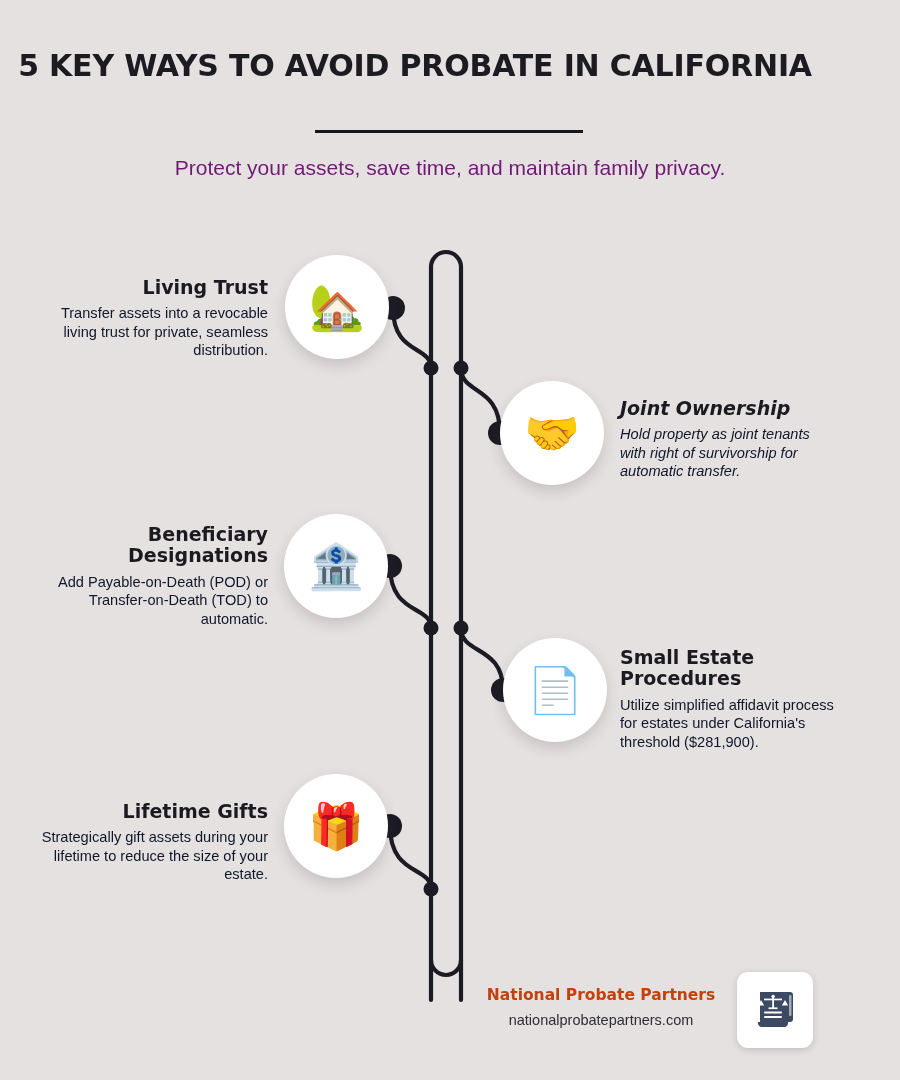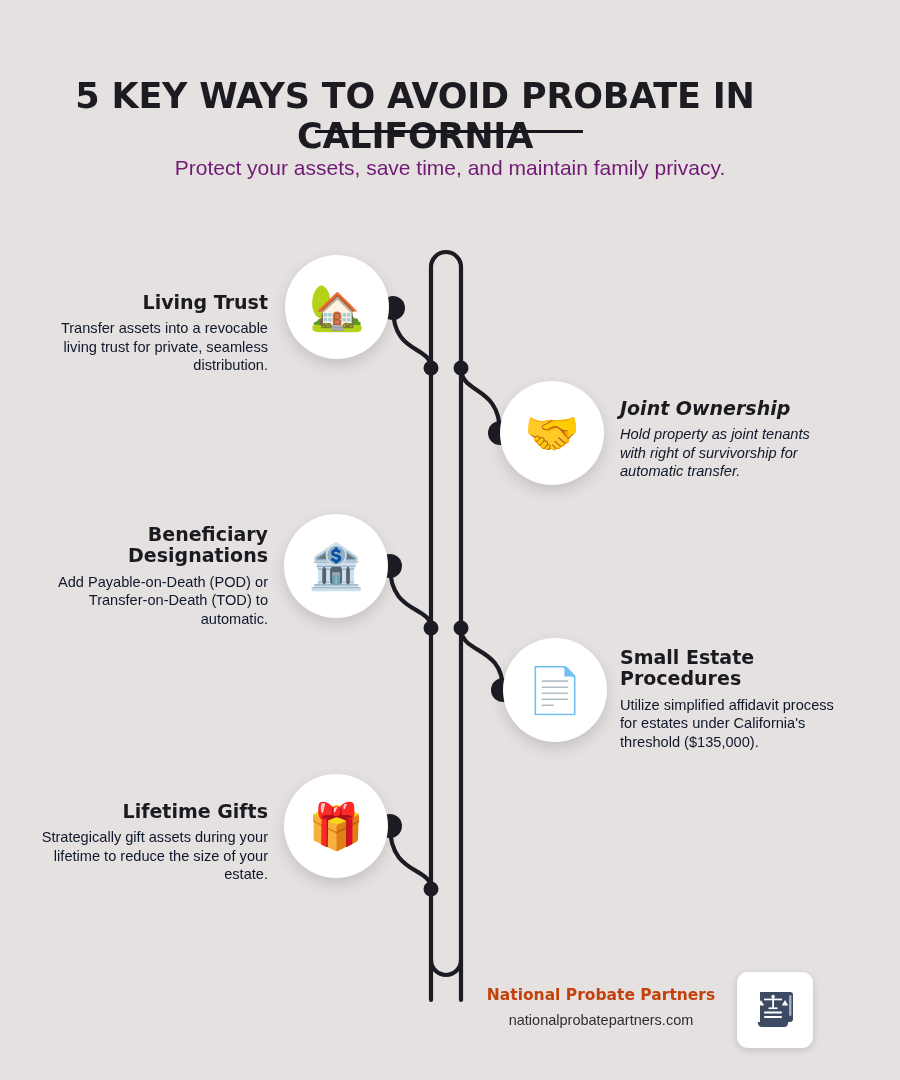--- a/index.html
+++ b/index.html
@@ -15,25 +15,25 @@
   #infographic {
     position: relative;
     width: 900px;
     height: 1080px;
     background: #e5e1e0;
   }
 
   
   .title {
     position: absolute;
-    top: 76px;
+    top: 48px;
     left: 0;
     width: 830px;
     text-align: center;
-    font-size: 35px;
+    font-size: 30px;
     font-weight: 700;
     letter-spacing: -0.2px;
     color: #1c1b22;
     text-transform: uppercase;
     font-family: "DejaVu Sans", sans-serif;
   }
 
   .divider {
     position: absolute;
     top: 130px;
@@ -179,21 +179,21 @@
       <circle cx="500" cy="433" r="12"></circle>
       <circle cx="390" cy="566" r="12"></circle>
       <circle cx="503" cy="690" r="12"></circle>
       <circle cx="390" cy="826" r="12"></circle>
     </g>
   </svg>
 
   <div class="bubble" style="left:285px; top:255px;">
     <span>🏡</span>
   </div>
-  <div class="block left" style="left:38px; top:292px; width:230px;">
+  <div class="block left" style="left:38px; top:277px; width:230px;">
     <h3>Living Trust</h3>
     <p>Transfer assets into a revocable living trust for private, seamless distribution.</p>
   </div>
 
   <div class="bubble" style="left:500px; top:381px;">
     <span>🤝</span>
   </div>
   <div class="block right" style="left:620px; top:398px; width:216px;font-style:italic;">
     <h3>Joint Ownership</h3>
     <p>Hold property as joint tenants with right of survivorship for automatic transfer.</p>
@@ -205,21 +205,21 @@
   <div class="block left" style="left:38px; top:524px; width:230px;">
     <h3>Beneficiary Designations</h3>
     <p>Add Payable-on-Death (POD) or Transfer-on-Death (TOD) to automatic.</p>
   </div>
 
   <div class="bubble" style="left:503px; top:638px;">
     <span>📄</span>
   </div>
   <div class="block right" style="left:620px; top:647px; width:216px;">
     <h3>Small Estate Procedures</h3>
-    <p>Utilize simplified affidavit process for estates under California's threshold ($135,000).</p>
+    <p>Utilize simplified affidavit process for estates under California's threshold ($281,900).</p>
   </div>
 
   <div class="bubble" style="left:284px; top:774px;">
     <span>🎁</span>
   </div>
   <div class="block left" style="left:38px; top:801px; width:230px;">
     <h3>Lifetime Gifts</h3>
     <p>Strategically gift assets during your lifetime to reduce the size of your estate.</p>
   </div>
 

